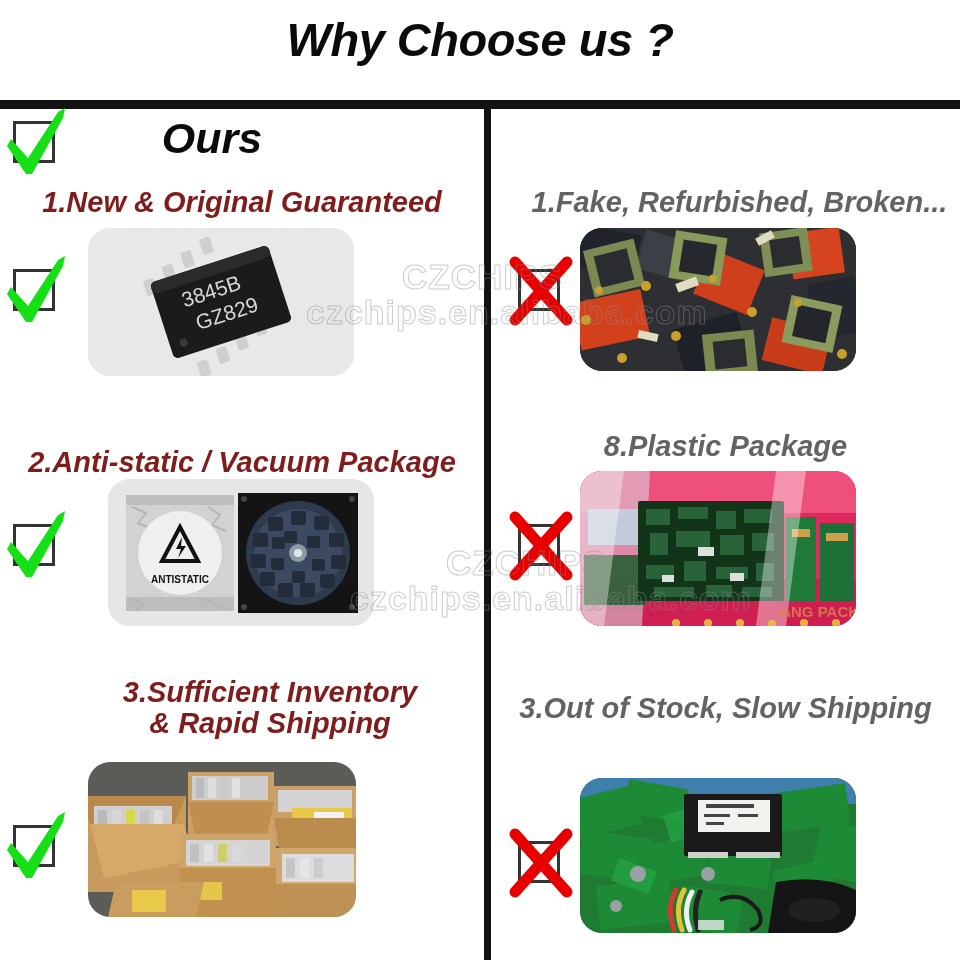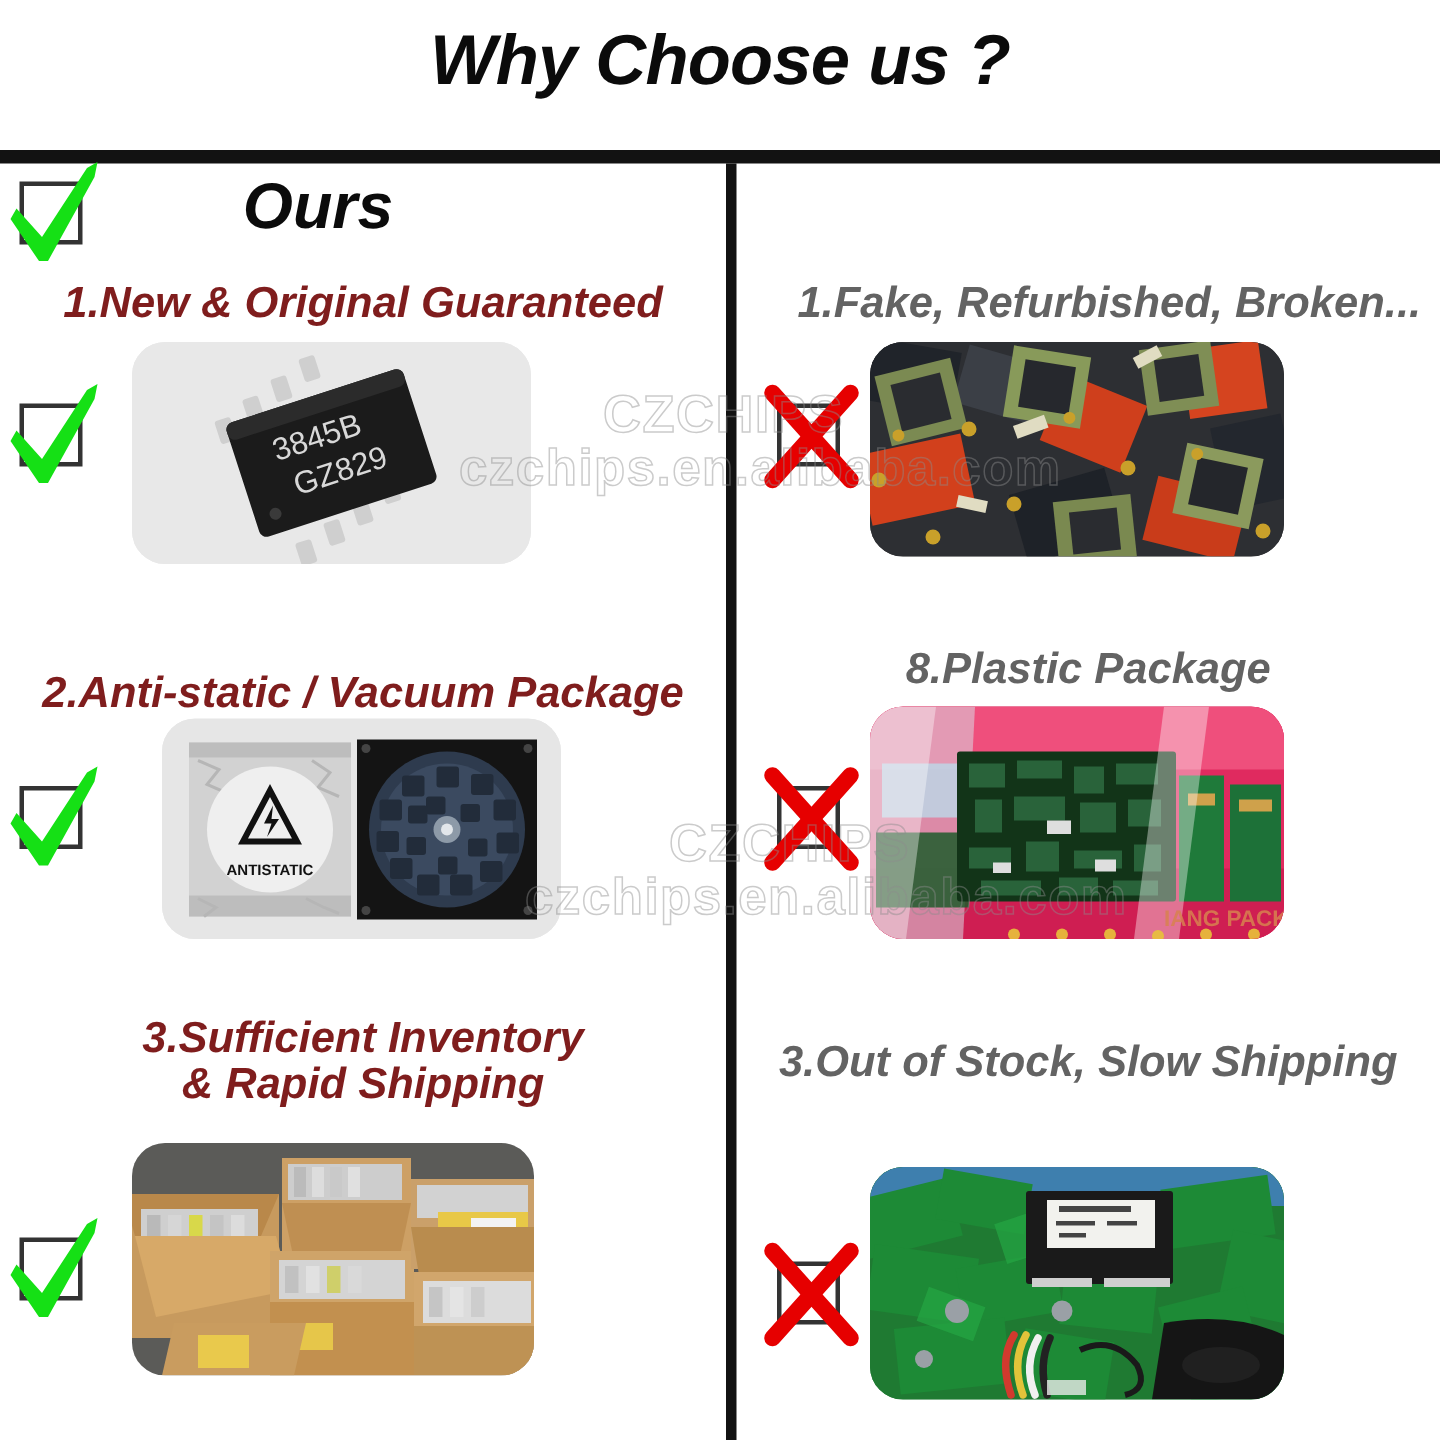--- a/index.html
+++ b/index.html
@@ -206,21 +206,21 @@
           <circle cx="190" cy="74" r="4" fill="#e2e6ea"></circle>
           <circle cx="136" cy="20" r="3" fill="#444"></circle>
           <circle cx="244" cy="20" r="3" fill="#444"></circle>
           <circle cx="136" cy="128" r="3" fill="#444"></circle>
           <circle cx="244" cy="128" r="3" fill="#444"></circle>
         </svg>
       </div>
     </div>
 
     <div class="row" style="top:568px;height:283px;">
-      <div class="row-title" style="top:0;font-size:29px;">3.Sufficient Inventory
+      <div class="row-title" style="top:0;font-size:29px;padding-left:28px;">3.Sufficient Inventory
 &amp; Rapid Shipping</div>
       <div class="markbox row-mark" style="left:13px;top:148px;">
         <svg viewBox="0 0 72 74" xmlns="http://www.w3.org/2000/svg" aria-hidden="true">
           <path d="M5 40 L9 33 L26 52 L56 6 L63 2 L61 12 L30 68 L24 68 Z" fill="#15e015"></path>
         </svg>
       </div>
       <div class="photo" style="left:88px;top:85px;width:268px;height:155px;">
         <svg class="inner" viewBox="0 0 268 155" preserveAspectRatio="none" xmlns="http://www.w3.org/2000/svg" aria-hidden="true">
           <rect width="268" height="155" fill="#5b5b58"></rect>
           <g>

